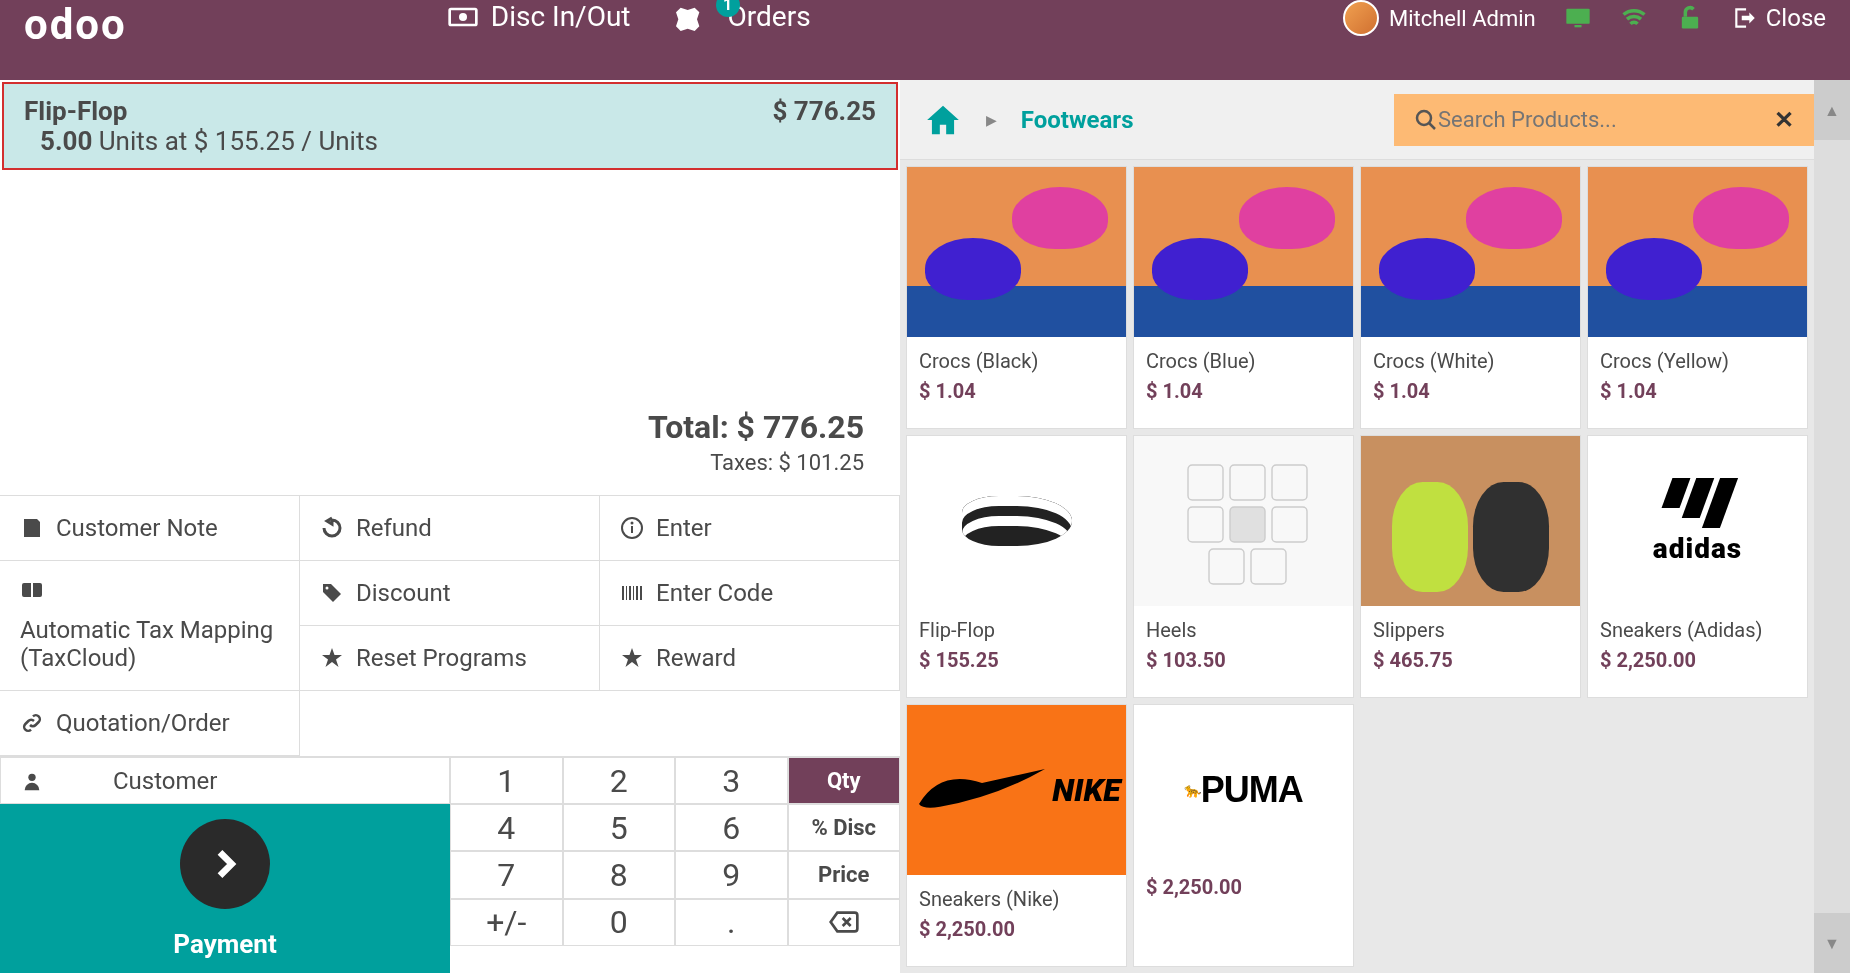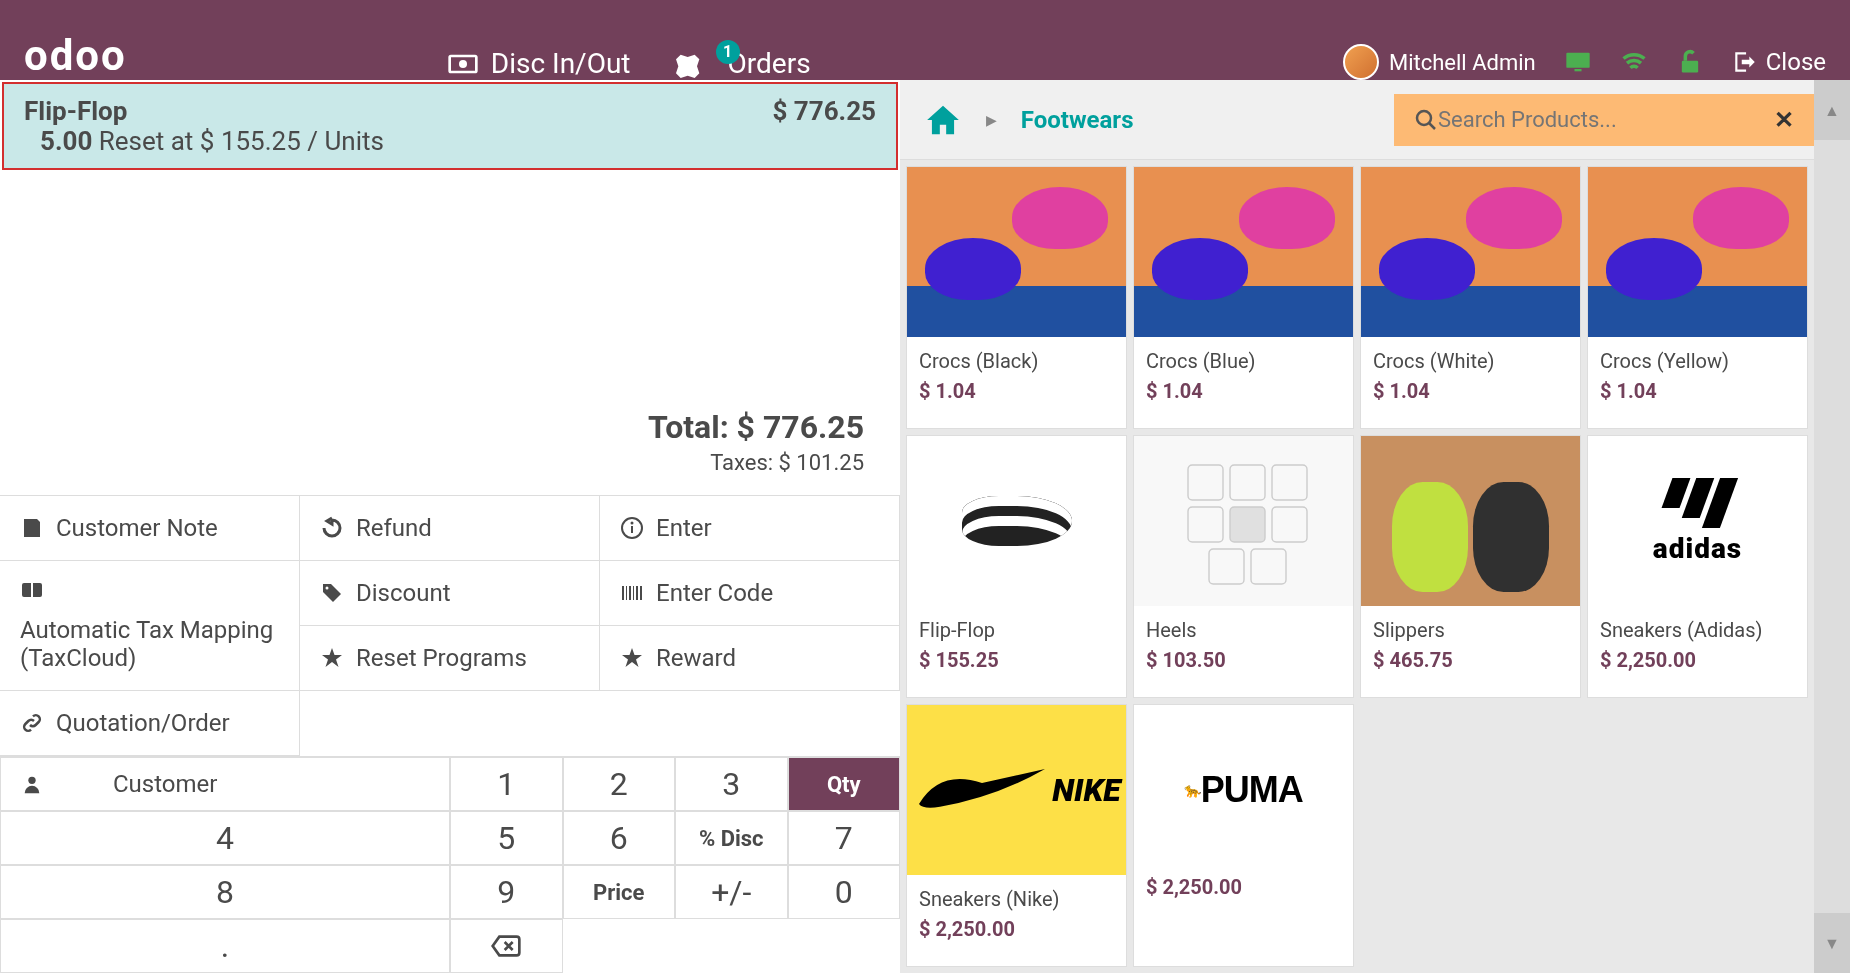--- a/index.html
+++ b/index.html
@@ -1,20 +1,20 @@
 <!DOCTYPE html>
 <html><head>
   <meta charset="utf-8">
   <style>
     * { margin: 0; padding: 0; box-sizing: border-box; font-family: -apple-system, BlinkMacSystemFont, "Segoe UI", Roboto, sans-serif; }
     body { background: #f0f0f0; width: 1850px; height: 973px; overflow: hidden; transform-origin: top left; }
     .app { display: flex; flex-direction: column; height: 100%; }
     
     
-    .header { background: #72405a; color: white; height: 80px; display: flex; align-items: flex-end; padding: 0 24px; }
+    .header { background: #72405a; color: white; height: 80px; display: flex; align-items: flex-start; padding: 0 24px; }
     .logo { font-size: 42px; font-weight: bold; letter-spacing: 2px; }
     .header-center { display: flex; margin-left: 320px; gap: 45px; }
     .header-btn { display: flex; align-items: center; gap: 12px; font-size: 28px; cursor: pointer; color: white; }
     .header-btn svg { width: 32px; height: 32px; }
     .badge { background: #00a09d; color: white; border-radius: 50%; width: 24px; height: 24px; display: flex; align-items: center; justify-content: center; font-size: 16px; font-weight: bold; position: relative; top: -12px; left: 12px; }
     .orders-btn { display: flex; align-items: center; }
     .header-right { margin-left: auto; display: flex; align-items: center; gap: 28px; }
     .user { display: flex; align-items: center; gap: 10px; font-size: 22px; }
     .avatar { width: 36px; height: 36px; border-radius: 50%; background: linear-gradient(135deg, #f0a050, #d07030); border: 2px solid #fff; }
     .status-icon { width: 28px; height: 28px; }
@@ -70,21 +70,21 @@
     .product-img.crocs { background: linear-gradient(to bottom, #e89050 0%, #e89050 70%, #2050a0 70%, #2050a0 100%); position: relative; }
     .product-img.crocs::before { content: ""; position: absolute; width: 44%; height: 36%; background: #e040a0; border-radius: 50% 50% 45% 45%; top: 12%; right: 8%; }
     .product-img.crocs::after { content: ""; position: absolute; width: 44%; height: 36%; background: #4020d0; border-radius: 50% 50% 45% 45%; bottom: 22%; left: 8%; }
     .product-img.flipflop { background: white; }
     .product-img.flipflop::after { content: ""; width: 110px; height: 50px; background: #222; border-radius: 40% 60% 60% 40%; display: block; box-shadow: inset 0 10px 0 white, inset 0 20px 0 #222, inset 0 30px 0 white; }
     .product-img.heels { background: #f8f8f8; }
     .product-img.slippers { background: #c89060; position: relative; }
     .product-img.slippers::before { content: ""; position: absolute; width: 35%; height: 65%; background: #c0e040; border-radius: 40%; left: 14%; bottom: 8%; }
     .product-img.slippers::after { content: ""; position: absolute; width: 35%; height: 65%; background: #303030; border-radius: 40%; right: 14%; bottom: 8%; }
     .product-img.adidas { background: white; display: flex; flex-direction: column; align-items: center; justify-content: center; color: black; font-weight: 900; font-size: 28px; letter-spacing: 1px; }
-    .product-img.nike { background: #fde047; }
+    .product-img.nike { background: #f97316; }
     .product-img.puma { background: white; font-family: Arial; font-weight: 900; font-size: 36px; color: black; letter-spacing: -1px; }
     .product-name { font-size: 20px; color: #4a4a4a; padding: 12px 12px 6px; }
     .product-price { font-size: 20px; color: #72405a; font-weight: bold; padding: 0 12px 14px; }
     
     .scroll-indicator { width: 36px; background: #ddd; display: flex; flex-direction: column; }
     .scroll-up, .scroll-down { height: 60px; background: #ccc; display: flex; align-items: center; justify-content: center; color: #888; cursor: pointer; }
     .scroll-down { margin-top: auto; }
   </style>
 </head>
 <body>
@@ -138,21 +138,21 @@
   </div>
 
   <div class="main">
     <div class="left">
       <div class="order-line-wrap">
         <div class="order-line">
           <div class="order-info">
             <div class="order-product">Flip-Flop</div>
             <div class="order-detail">
               <span class="qty">5.00</span>
-              <span>Reset at</span>
+              <span>Units at</span>
               <span>$ 155.25</span>
               <span>/ Units</span>
             </div>
           </div>
           <div class="order-price">$ 776.25</div>
         </div>
       </div>
       <div style="flex:1;"></div>
       <div class="totals">
         <div class="total-main"><span>Total:</span> <span>$ 776.25</span></div>
@@ -231,20 +231,28 @@
               <circle cx="12" cy="8" r="4"></circle>
               <path d="M4 22a8 8 0 0116 0H4z"></path>
             </svg>
           <span>Customer</span>
         </div>
         <div class="num-key">1</div>
         <div class="num-key">2</div>
         <div class="num-key">3</div>
         <div class="mode-key active">Qty</div>
 
+        <div class="payment-btn">
+          <div class="payment-circle">
+            <svg width="40" height="40" viewBox="0 0 24 24" fill="none" stroke="white" stroke-width="4">
+                <path d="M9 5l7 7-7 7"></path>
+              </svg>
+          </div>
+          <div class="payment-label">Payment</div>
+        </div>
         <div class="num-key">4</div>
         <div class="num-key">5</div>
         <div class="num-key">6</div>
         <div class="mode-key">% Disc</div>
 
         <div class="num-key">7</div>
         <div class="num-key">8</div>
         <div class="num-key">9</div>
         <div class="mode-key">Price</div>
 

